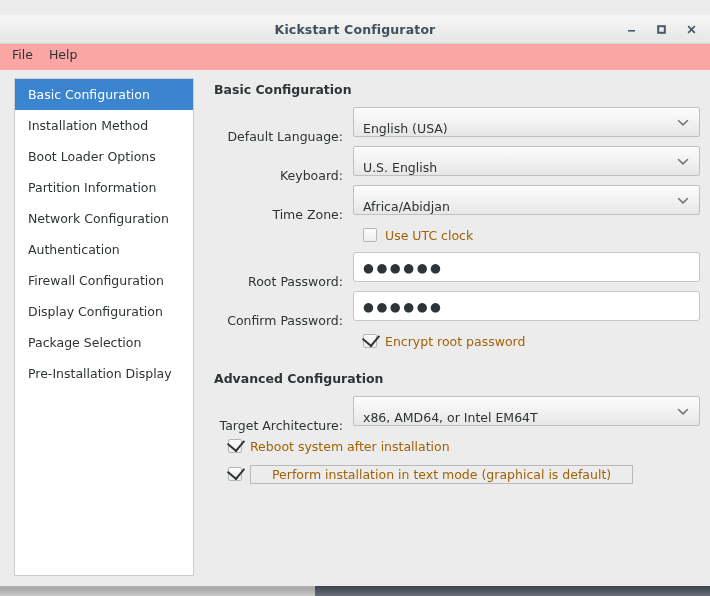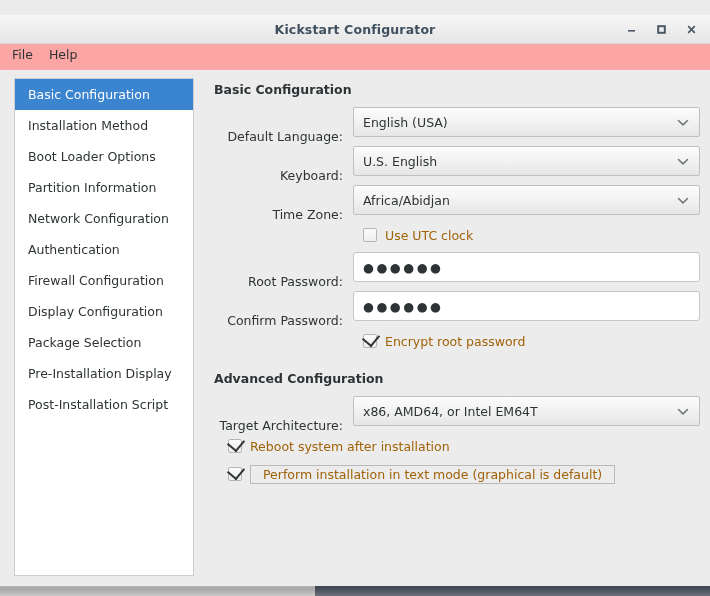--- a/index.html
+++ b/index.html
@@ -172,21 +172,21 @@
   
   .combo {
     position: relative;
     flex: 1;
     height: 30px;
     box-sizing: border-box;
     border: 1px solid #c0c0c0;
     border-radius: 2px;
     background: linear-gradient(180deg, #fcfcfc 0%, #f3f3f3 45%, #e6e6e6 100%);
     display: flex;
-    align-items: center;
+    align-items: flex-end;
     padding: 0 9px;
     font-size: 12.5px;
     color: #2e3436;
     cursor: default;
   }
   .combo .chev {
     position: absolute;
     right: 10px;
     top: 50%;
     transform: translateY(-50%);
@@ -242,21 +242,21 @@
     border-bottom: 2.4px solid #2e3436;
     transform: rotate(40deg);
   }
   .check-label {
     font-size: 12.5px;
     color: #a16207;
     cursor: default;
   }
   .check-label.focused {
     border: 1px solid #b9b9b9;
-    padding: 1px 12px;
+    padding: 1px 21px;
     margin: -2px 0;
   }
 
   .adv-spacer { height: 14px; }
 </style>
 </head>
 <body>
 
 <div id="app">
 
@@ -313,23 +313,20 @@
           <span>Firewall Configuration</span>
         </div>
         <div class="side-item">
           <span>Display Configuration</span>
         </div>
         <div class="side-item">
           <span>Package Selection</span>
         </div>
         <div class="side-item">
           <span>Pre-Installation Display</span>
-        </div>
-        <div class="side-item">
-          <span>Post-Installation Script</span>
         </div>
       </div>
 
       <div class="form-area">
 
         <div class="section-title">Basic Configuration</div>
 
         <div class="row">
           <div class="row-label">Default Language:</div>
           <div class="combo">

